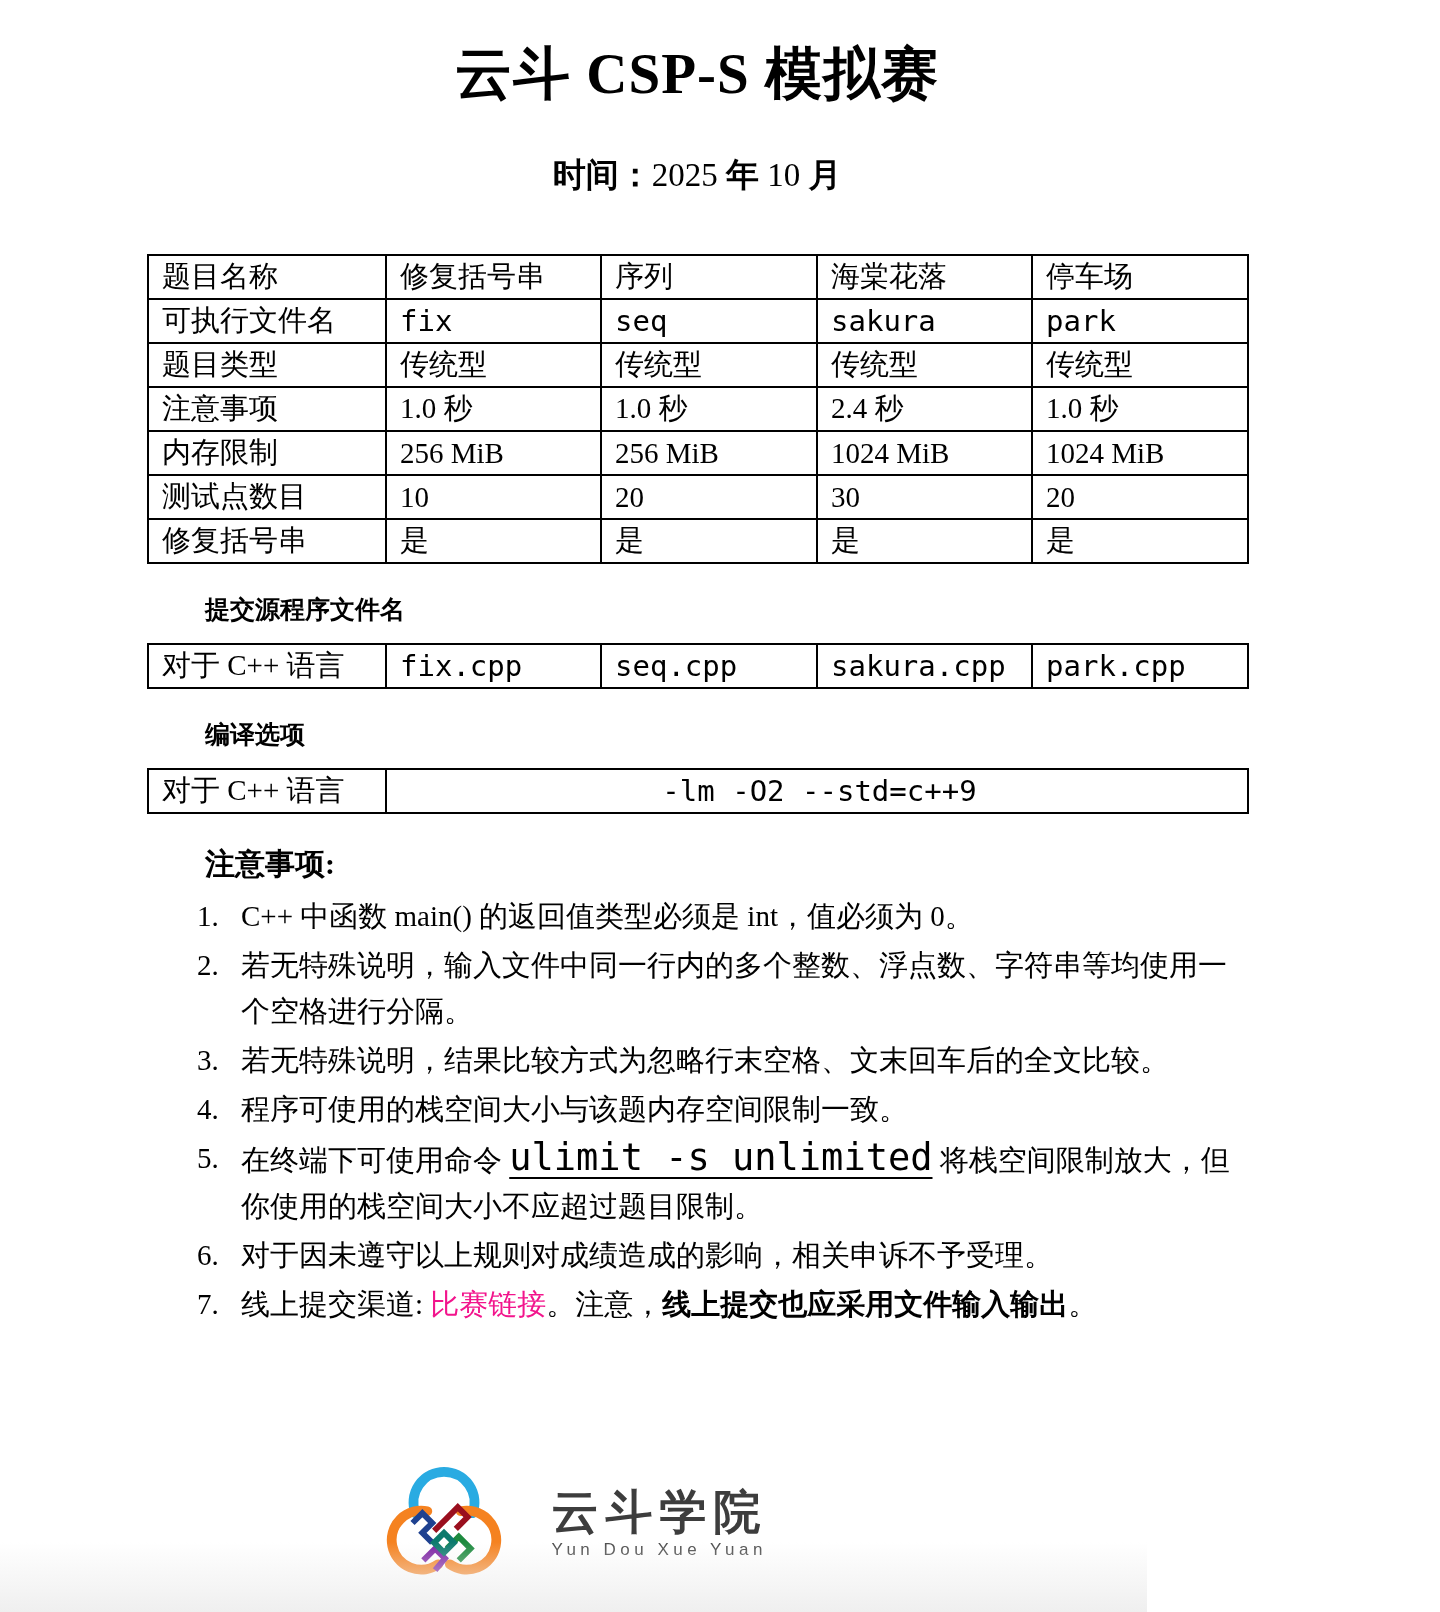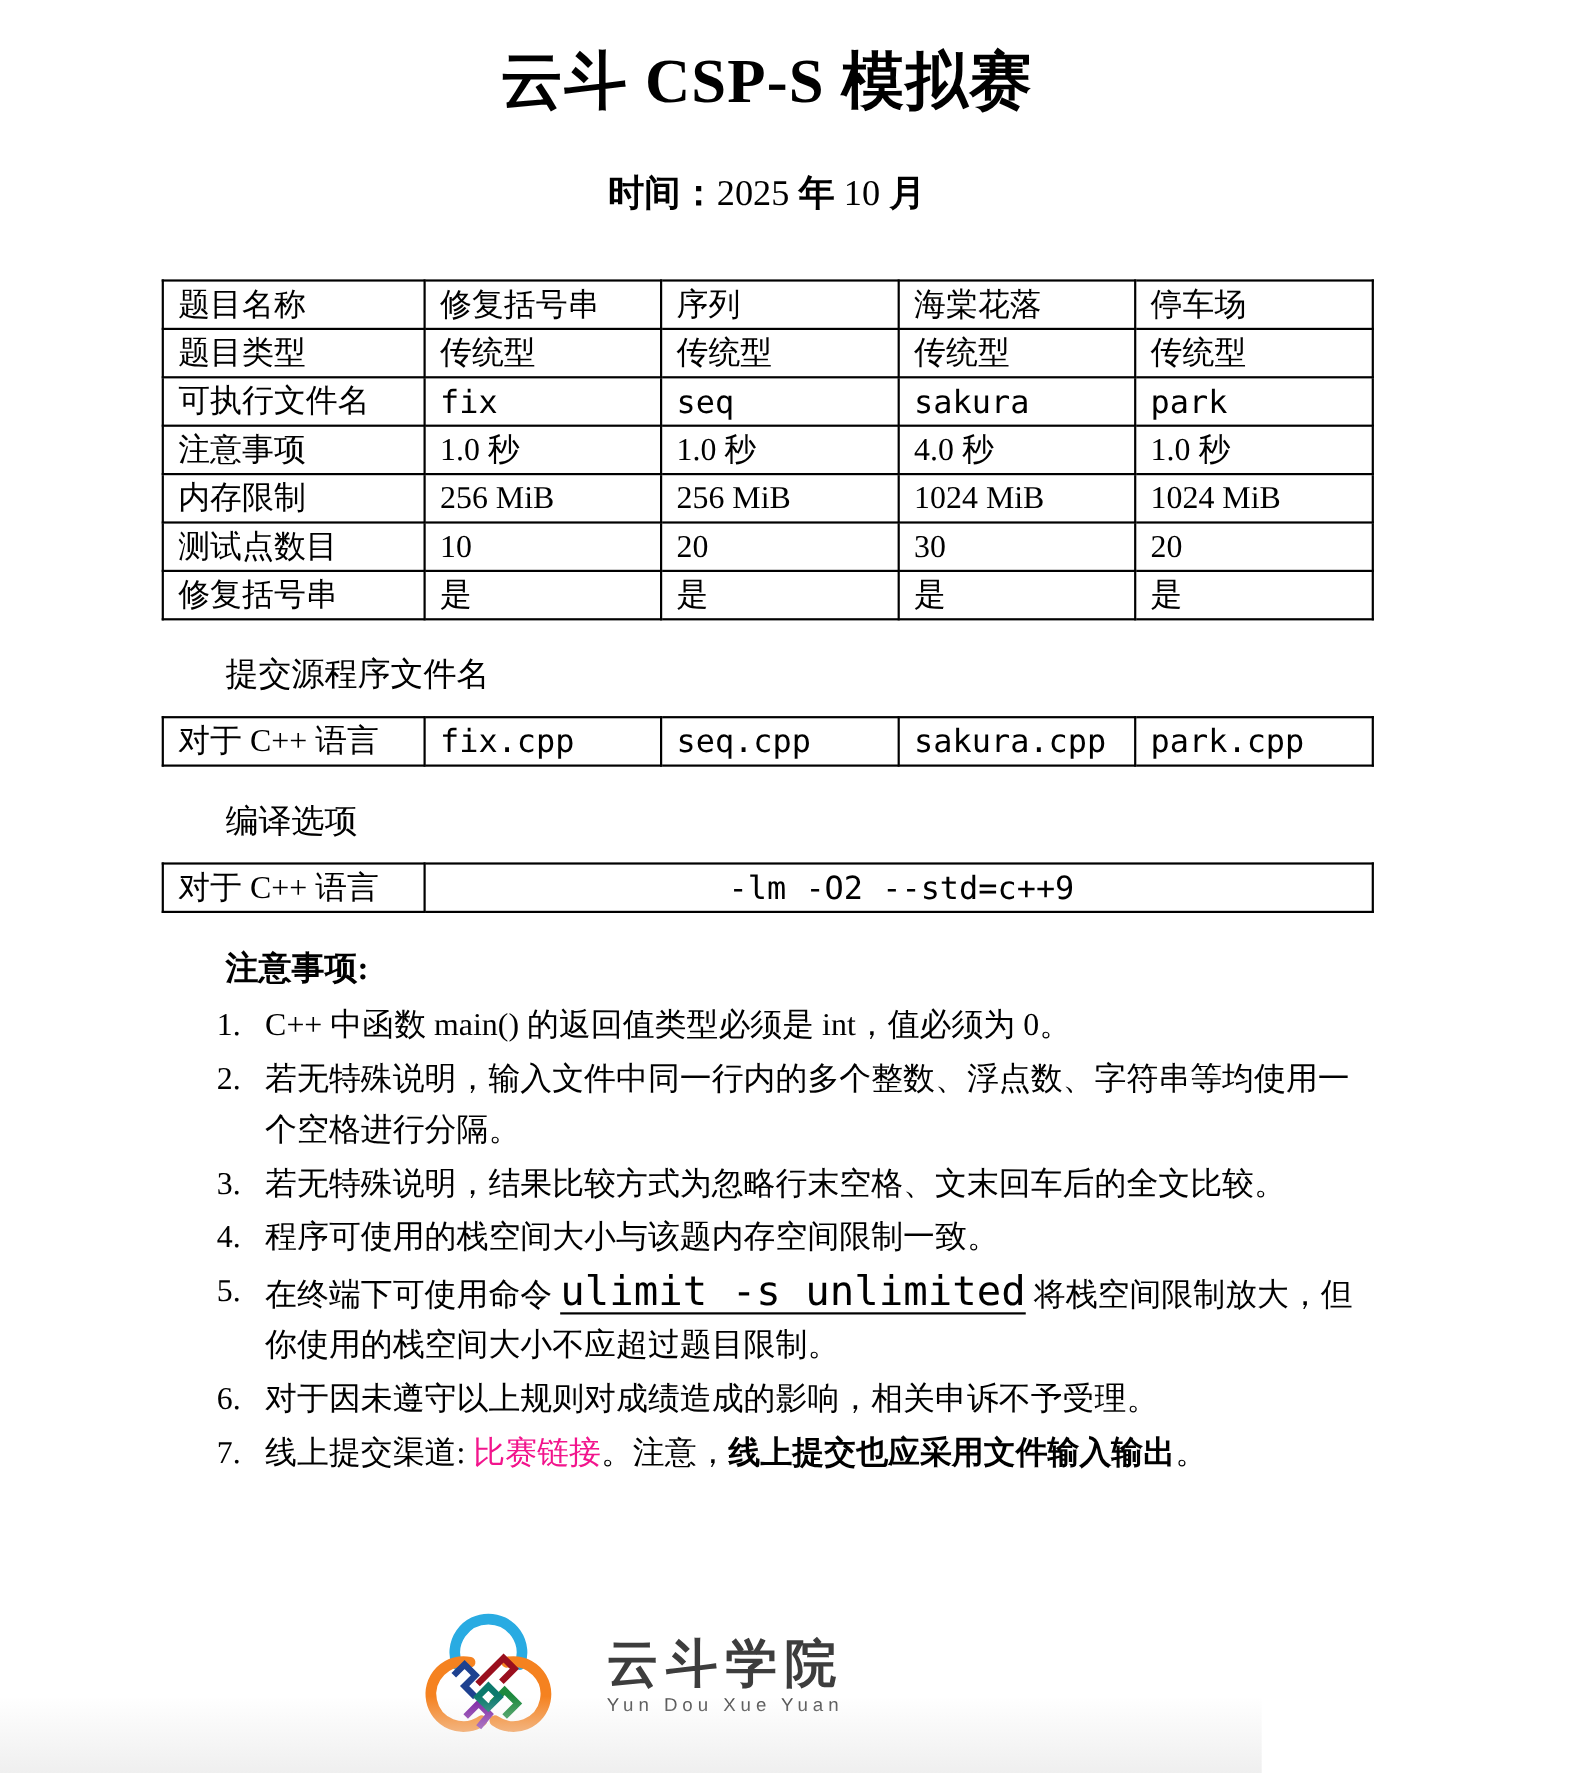--- a/index.html
+++ b/index.html
@@ -43,24 +43,25 @@
     vertical-align:middle;
   }
   td.mono, .mono{
     font-family:"DejaVu Sans Mono","Liberation Mono",monospace;
     font-size:27px;
   }
   td.center{text-align:center;padding-left:0;}
 
   .tbl-problems{margin-top:56px;padding-left:20px;}
   .section-heading{
-    font-size:30px;
+    font-size:25px;
     padding-left:58px;
     margin-top:29px;
     margin-bottom:17px;
+    font-weight:bold;
   }
   .notes-heading{
     font-size:30px;font-weight:bold;
     padding-left:58px;
     margin-top:30px;
     margin-bottom:8px;
   }
   .notes{
     list-style:none;margin:0;padding:0;
   }
@@ -144,38 +145,38 @@
         </colgroup>
       <tbody>
         <tr>
           <td>题目名称</td>
           <td>修复括号串</td>
           <td>序列</td>
           <td>海棠花落</td>
           <td>停车场</td>
         </tr>
         <tr>
-          <td>题目类型</td>
-          <td>传统型</td>
-          <td>传统型</td>
-          <td>传统型</td>
-          <td>传统型</td>
-        </tr>
-        <tr>
           <td>可执行文件名</td>
           <td class="mono">fix</td>
           <td class="mono">seq</td>
           <td class="mono">sakura</td>
           <td class="mono">park</td>
         </tr>
         <tr>
+          <td>题目类型</td>
+          <td>传统型</td>
+          <td>传统型</td>
+          <td>传统型</td>
+          <td>传统型</td>
+        </tr>
+        <tr>
           <td>注意事项</td>
           <td>1.0 秒</td>
           <td>1.0 秒</td>
-          <td>4.0 秒</td>
+          <td>2.4 秒</td>
           <td>1.0 秒</td>
         </tr>
         <tr>
           <td>内存限制</td>
           <td>256 MiB</td>
           <td>256 MiB</td>
           <td>1024 MiB</td>
           <td>1024 MiB</td>
         </tr>
         <tr>

